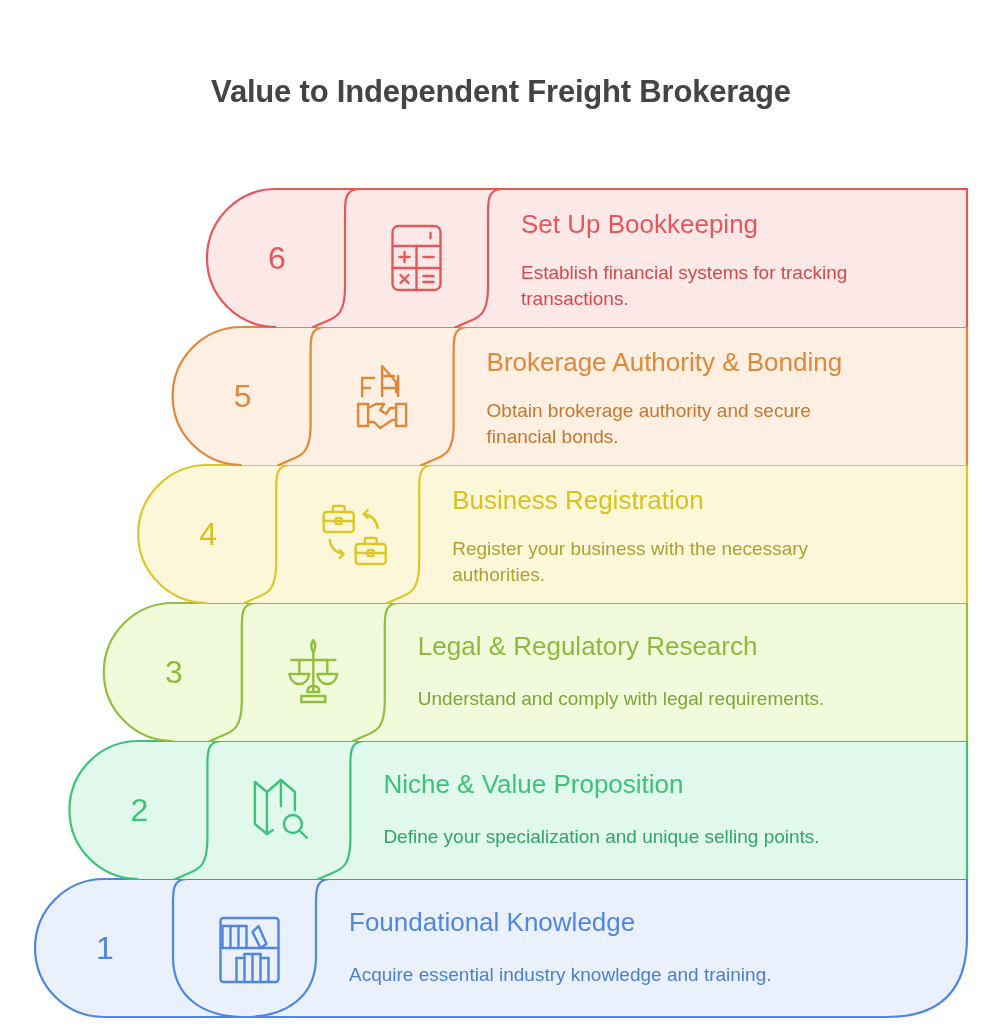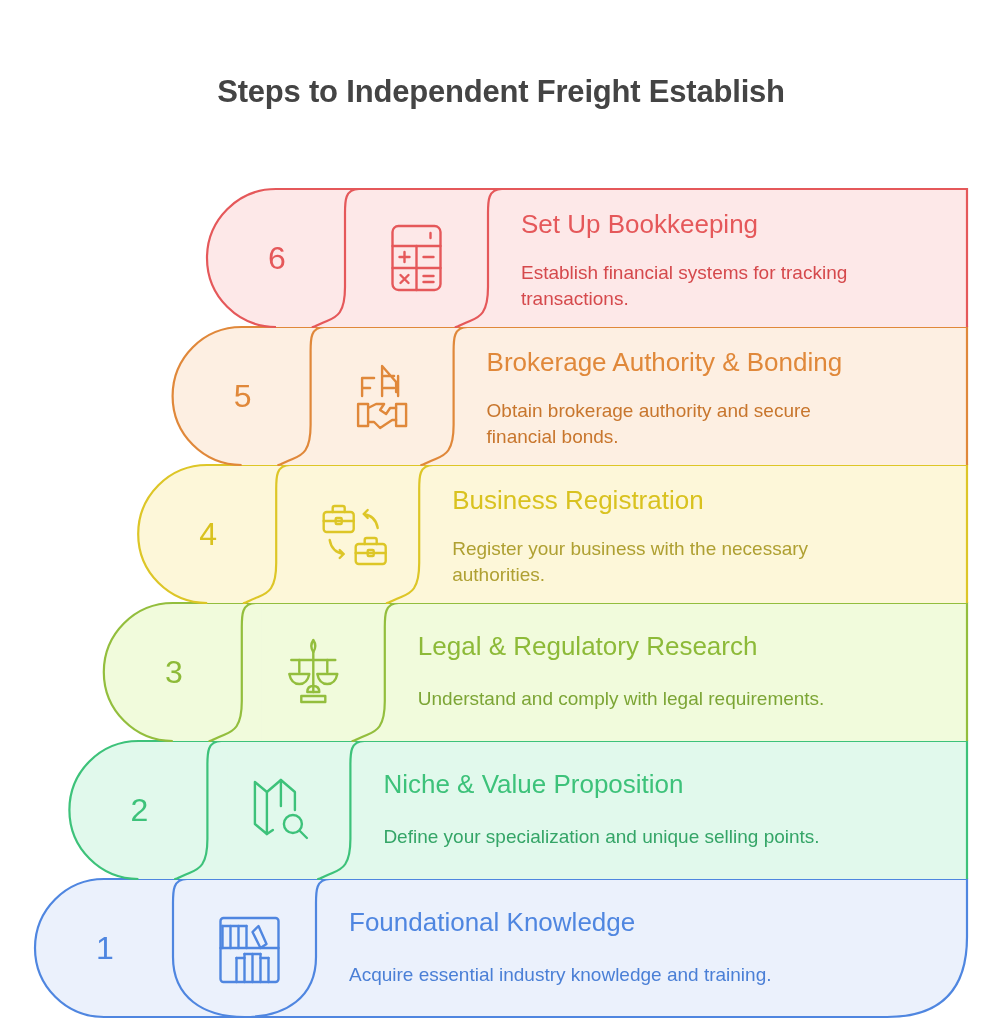--- a/index.html
+++ b/index.html
@@ -6,21 +6,21 @@
   body { width:1002px; height:1024px; position:relative; overflow:hidden; font-family:"Liberation Sans", sans-serif; }
   #title { position:absolute; left:0; top:74px; width:1002px; text-align:center; font-family:"Liberation Sans", sans-serif; font-weight:bold; font-size:31px; color:#444444; letter-spacing:-0.2px; }
   #diagram { position:absolute; left:0; top:0; }
   .num { font-family:"Liberation Sans", sans-serif; font-size:32px; }
   .head { font-family:"Liberation Sans", sans-serif; font-size:26px; }
   .desc { font-family:"Liberation Sans", sans-serif; font-size:19px; }
 </style>
 </head>
 <body>
 
-<div id="title">Steps to Independent Freight Establish</div>
+<div id="title">Value to Independent Freight Brokerage</div>
 
 <svg id="diagram" width="1002" height="1024" viewBox="0 0 1002 1024" xmlns="http://www.w3.org/2000/svg">
     <g>
       <path d="M 173 879 L 967 879 L 967 937 Q 967 1017 887 1017 L 173 1017 Z" fill="#EBF1FC" stroke="none"></path>
       <path d="M 104 879 L 193 879 L 193 1017 L 104 1017 A 69 69 0 0 1 104 879 Z" fill="#EBF1FC" stroke="none"></path>
       <path d="M 104 879 L 967 879 L 967 937 Q 967 1017 887 1017 L 104 1017 A 69 69 0 0 1 104 879" fill="none" stroke="#4F86E0" stroke-width="2.2"></path>
       <path d="M 187 879 C 173 879 173 891 173 903 L 173 957 C 173 997 203 1017 244.5 1017" fill="none" stroke="#4F86E0" stroke-width="2.2" stroke-linecap="round"></path>
       <path d="M 330 879 C 316 879 316 891 316 903 L 316 957 C 316 997 286 1017 244.5 1017" fill="none" stroke="#4F86E0" stroke-width="2.2" stroke-linecap="round"></path>
       <text x="105" y="959" text-anchor="middle" fill="#4F86E0" class="num">1</text>
       <text x="349" y="931" fill="#4F86E0" class="head">Foundational Knowledge</text>

